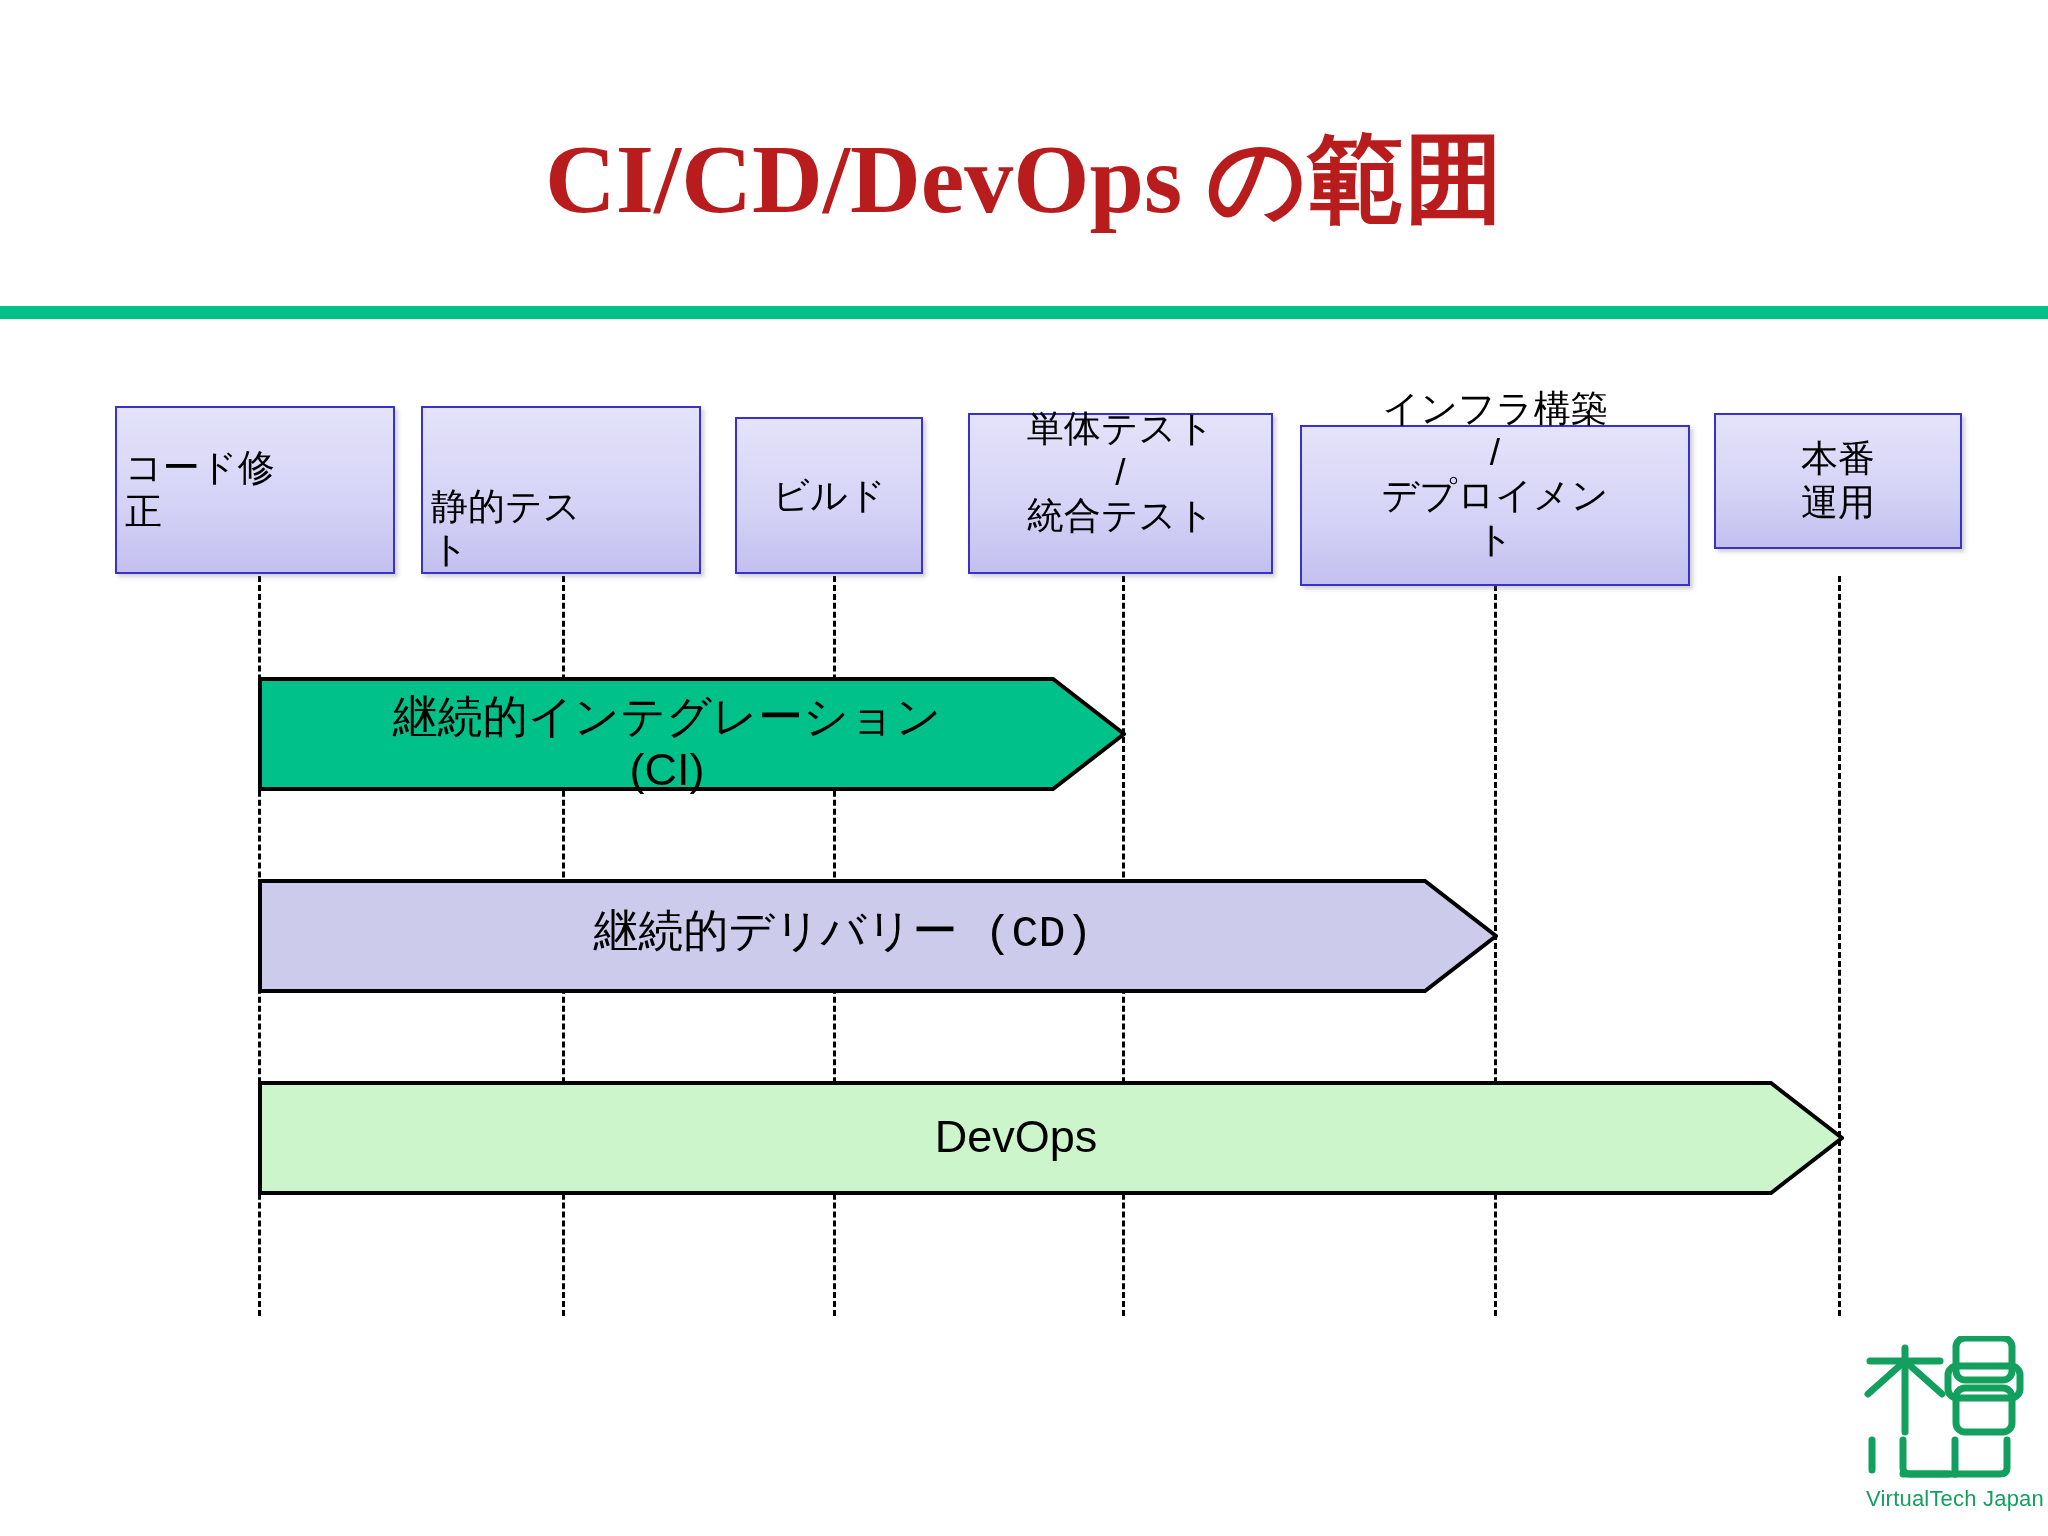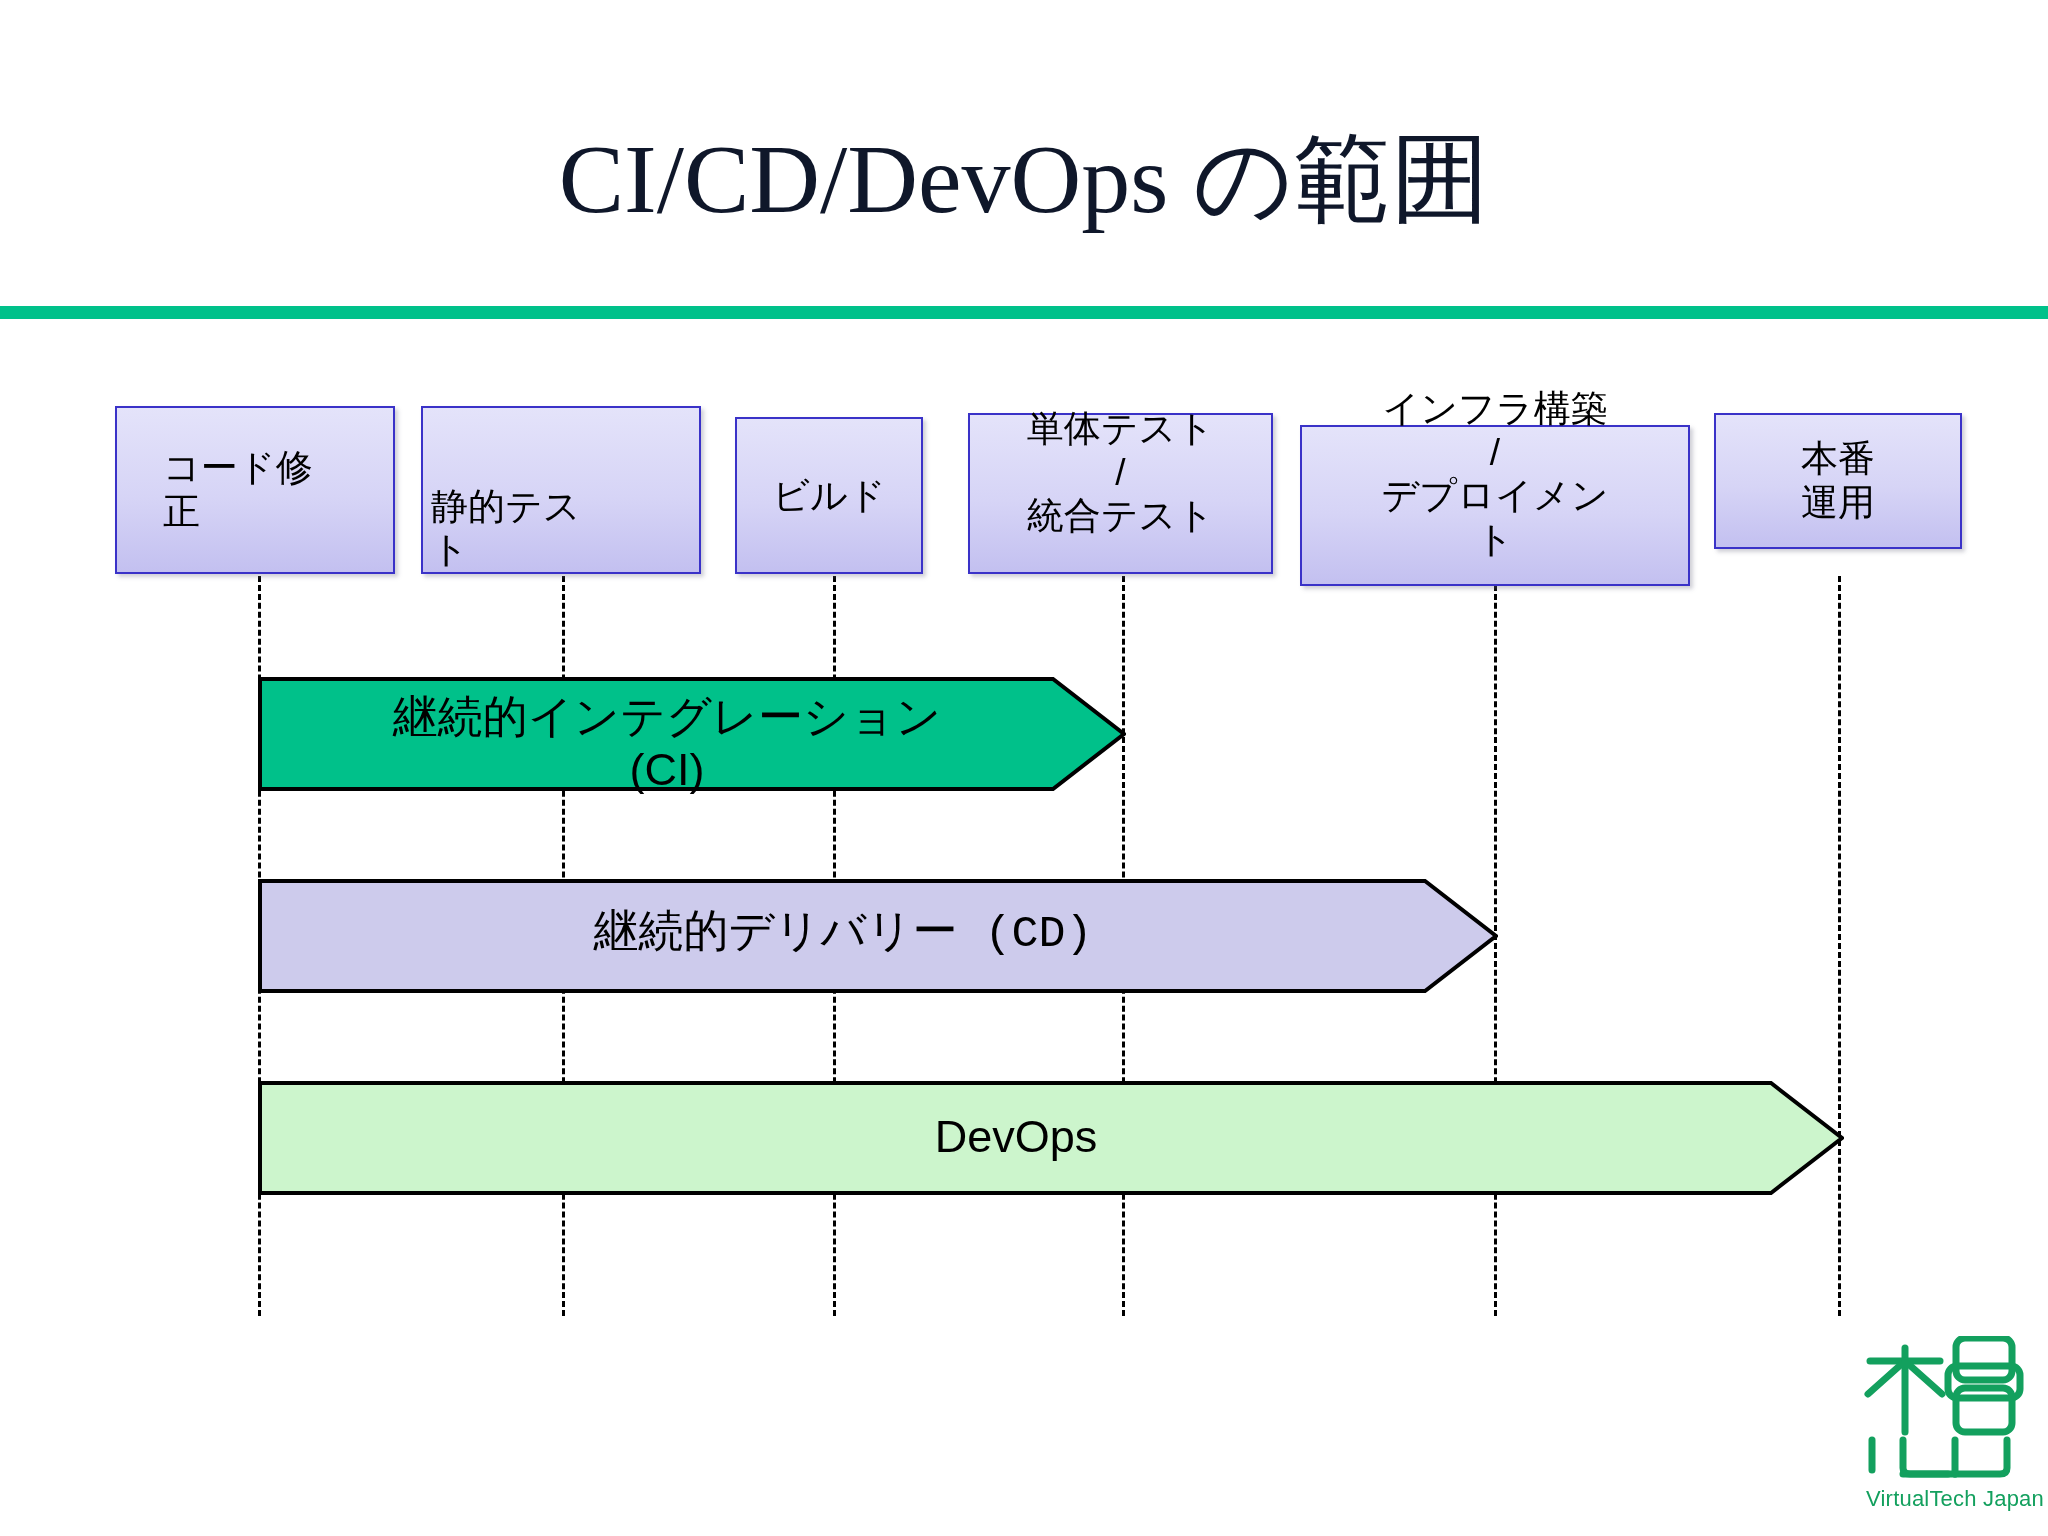--- a/index.html
+++ b/index.html
@@ -18,23 +18,24 @@
   
   #slide-title {
     position: absolute;
     left: 0;
     top: 128px;
     width: 2048px;
     text-align: center;
     font-family: "Liberation Serif", serif;
     font-size: 98px;
     line-height: 1.05;
-    color: #0f172a;
+    color: #b91c1c;
     letter-spacing: 0px;
     white-space: nowrap;
+    font-weight: bold;
   }
   #title-rule {
     position: absolute;
     left: 0;
     top: 306px;
     width: 2048px;
     height: 13px;
     background: #00c18a;
   }
 
@@ -127,21 +128,21 @@
 
 <div id="diagram">
 
   <div class="dash-line" style="left:258px;  top:576px; height:740px;"></div>
   <div class="dash-line" style="left:562px;  top:576px; height:740px;"></div>
   <div class="dash-line" style="left:833px;  top:576px; height:740px;"></div>
   <div class="dash-line" style="left:1122px; top:576px; height:740px;"></div>
   <div class="dash-line" style="left:1494px; top:576px; height:740px;"></div>
   <div class="dash-line" style="left:1838px; top:576px; height:740px;"></div>
 
-  <div class="stage-box align-left" style="left:115px; top:406px; width:280px; height:168px;padding-left:38px;">
+  <div class="stage-box align-left" style="left:115px; top:406px; width:280px; height:168px;">
     <span class="stage-label">コード修
 正</span>
   </div>
 
   <div class="stage-box align-left" style="left:421px; top:406px; width:280px; height:168px;align-items:flex-end;">
     <span class="stage-label">静的テス
 ト</span>
   </div>
 
   <div class="stage-box align-center" style="left:735px; top:417px; width:188px; height:157px;">

